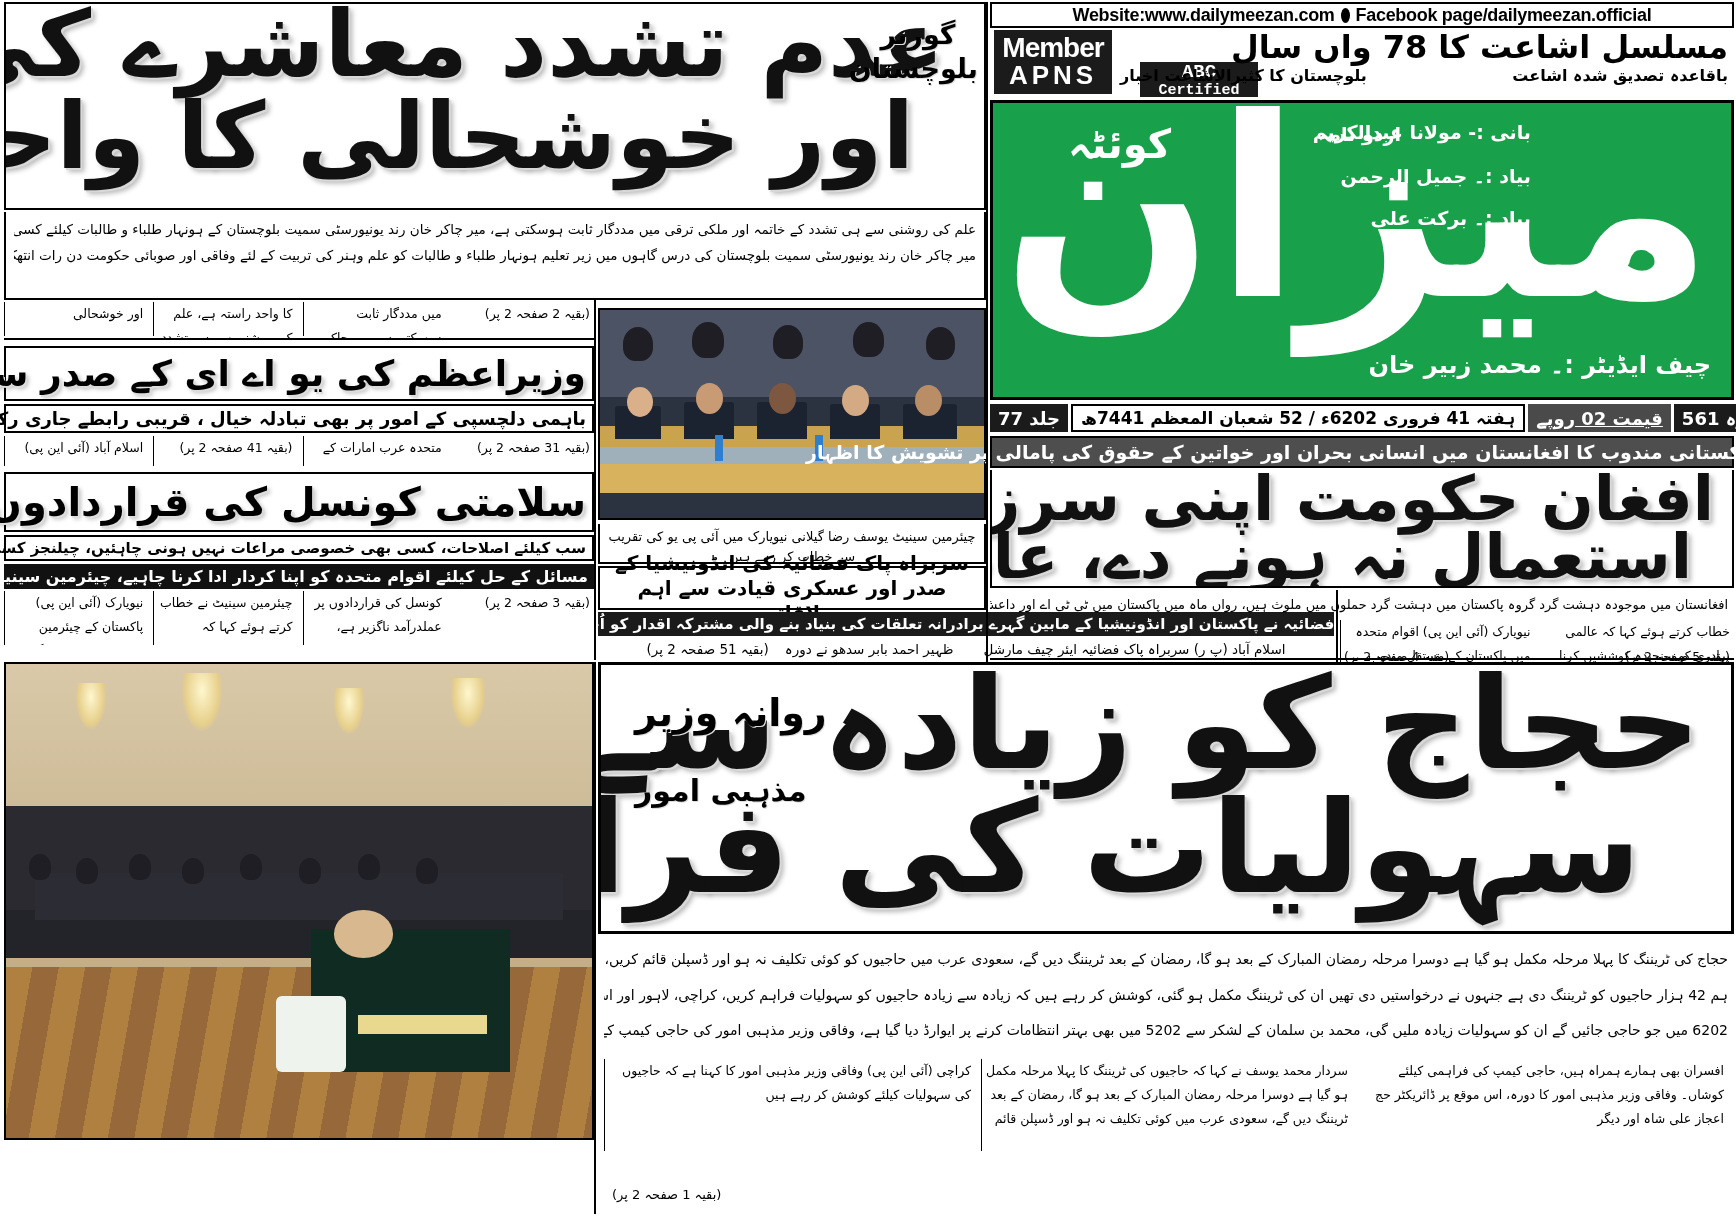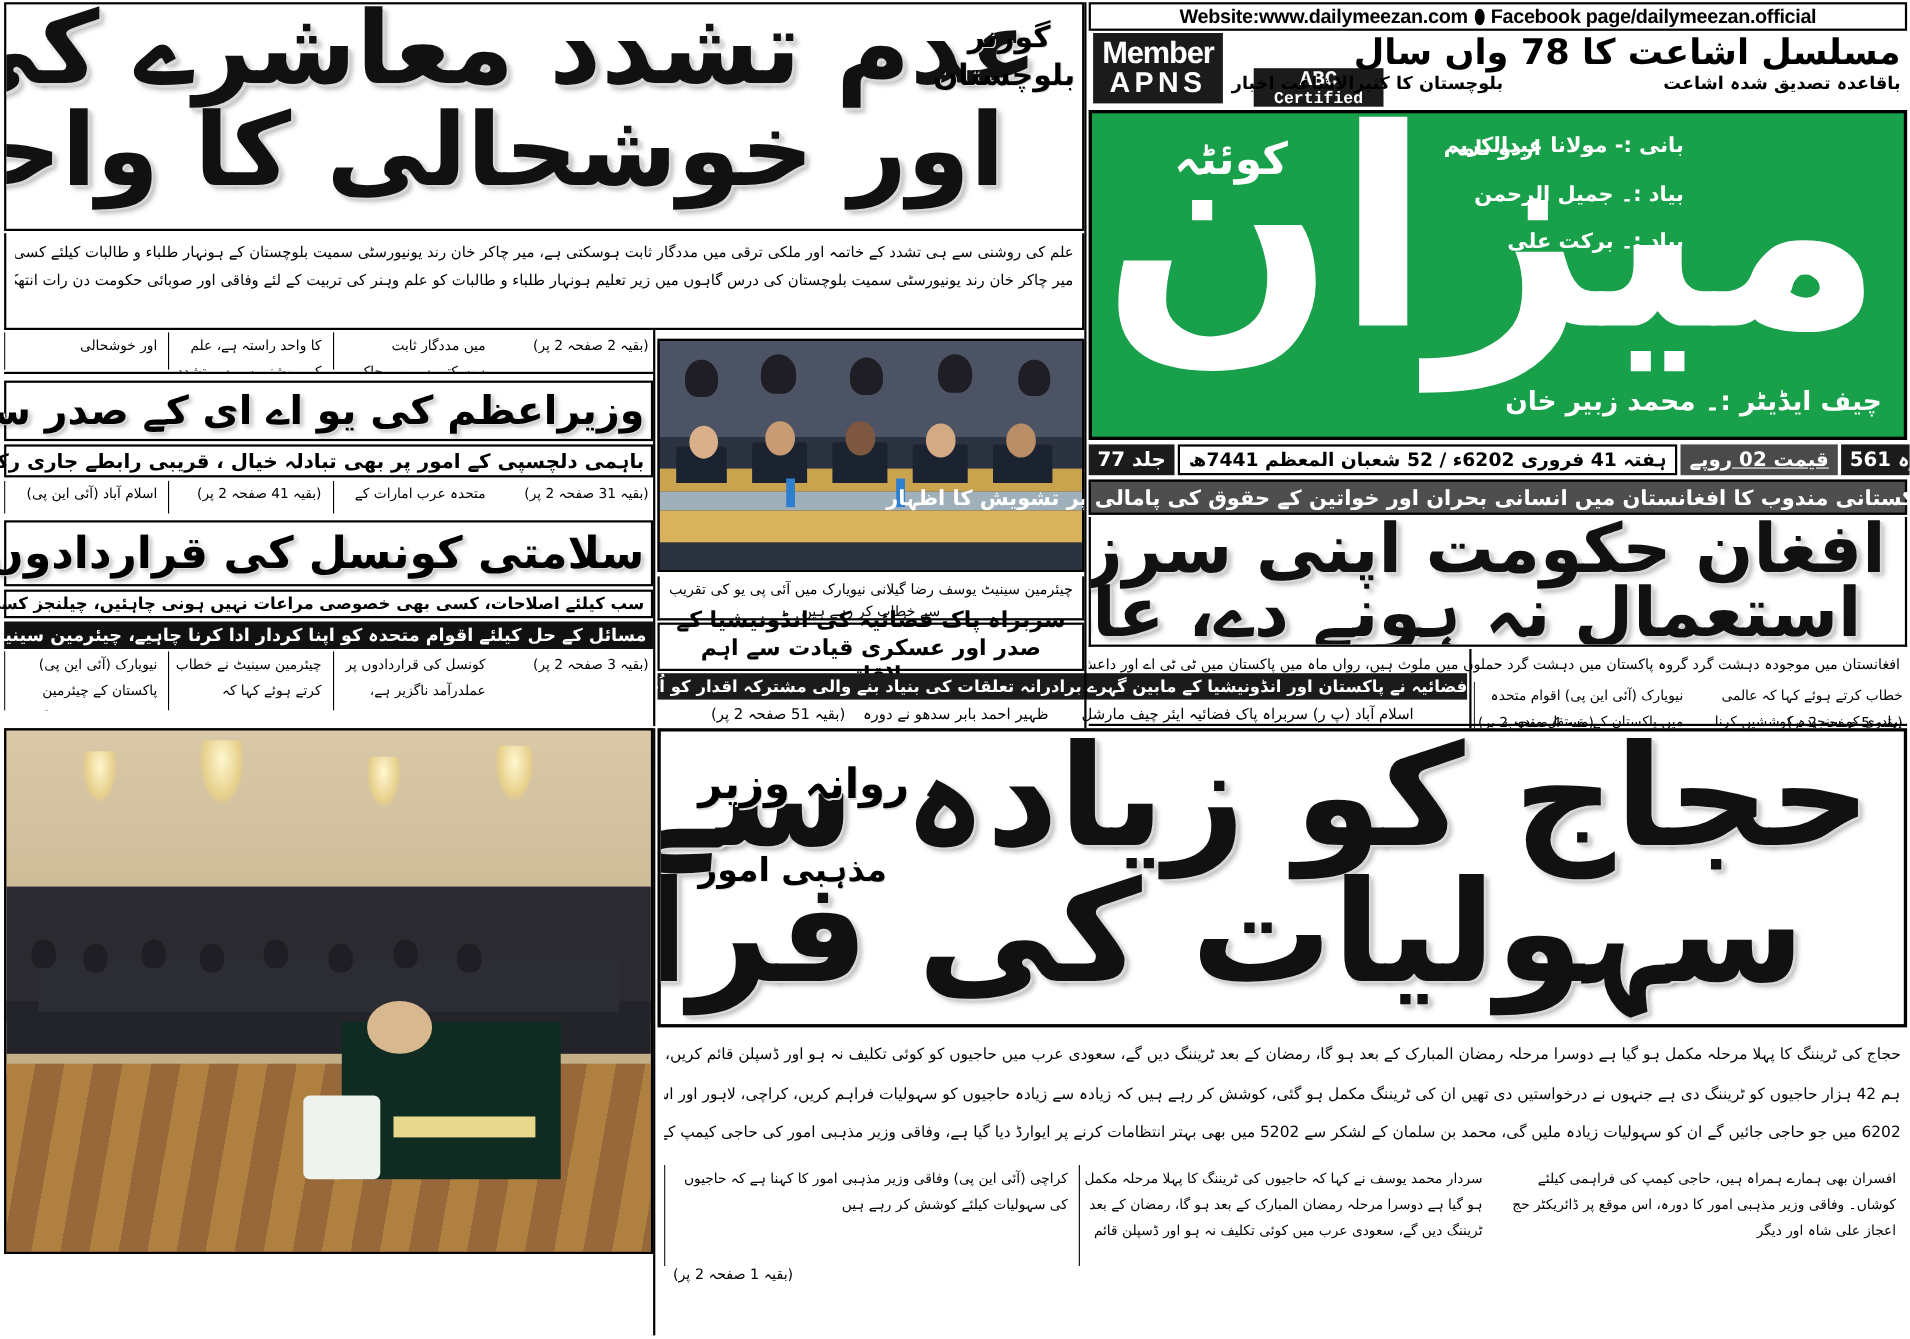--- a/index.html
+++ b/index.html
@@ -307,21 +307,21 @@
 
   <div class="abs" id="mainBody">
     <div class="mbline urdu">حجاج کی ٹریننگ کا پہلا مرحلہ مکمل ہو گیا ہے دوسرا مرحلہ رمضان المبارک کے بعد ہو گا، رمضان کے بعد ٹریننگ دیں گے، سعودی عرب میں حاجیوں کو کوئی تکلیف نہ ہو اور ڈسپلن قائم کریں، یہ ملک کے سفیر ہیں، سندھ سے 29 ہزار حاجی کراچی سے روانہ ہوں گے</div>
     <div class="mbline urdu">ہم 24 ہزار حاجیوں کو ٹریننگ دی ہے جنہوں نے درخواستیں دی تھیں ان کی ٹریننگ مکمل ہو گئی، کوشش کر رہے ہیں کہ زیادہ سے زیادہ حاجیوں کو سہولیات فراہم کریں، کراچی، لاہور اور اسلام آباد سے زیادہ سے زیادہ جاتے ہیں ان کو کم سہولیات فراہم کرینگے</div>
     <div class="mbline urdu">2026 میں جو حاجی جائیں گے ان کو سہولیات زیادہ ملیں گی، محمد بن سلمان کے لشکر سے 2025 میں بھی بہتر انتظامات کرنے پر ایوارڈ دیا گیا ہے، وفاقی وزیر مذہبی امور کی حاجی کیمپ کے دورے کے موقع پر گفتگو</div>
     <div class="txtcols" style="margin-top:10px;height:92px;overflow:hidden;">
       <div class="urdu">کراچی (آئی این پی) وفاقی وزیر مذہبی امور کا کہنا ہے کہ حاجیوں کی سہولیات کیلئے کوشش کر رہے ہیں</div>
       <div class="urdu">سردار محمد یوسف نے کہا کہ حاجیوں کی ٹریننگ کا پہلا مرحلہ مکمل ہو گیا ہے دوسرا مرحلہ رمضان المبارک کے بعد ہو گا، رمضان کے بعد ٹریننگ دیں گے، سعودی عرب میں کوئی تکلیف نہ ہو اور ڈسپلن قائم</div>
       <div class="urdu">افسران بھی ہمارے ہمراہ ہیں، حاجی کیمپ کی فراہمی کیلئے کوشاں۔ وفاقی وزیر مذہبی امور کا دورہ، اس موقع پر ڈائریکٹر حج اعجاز علی شاہ اور دیگر</div>
     </div>
-    <div class="urdu" style="font-size:13px;text-align:left;padding-left:8px;">(بقیہ 1 صفحہ 2 پر)</div>
+    <div class="urdu" style="font-size:13px;text-align:left;padding-left:8px;margin-top:36px;">(بقیہ 1 صفحہ 2 پر)</div>
   </div>
 
   <div class="divline" style="left:594px;top:300px;width:2px;height:360px;"></div>
   <div class="divline" style="left:986px;top:2px;width:2px;height:660px;"></div>
   <div class="divline" style="left:594px;top:662px;width:2px;height:552px;"></div>
   <div class="divline" style="left:1336px;top:590px;width:2px;height:72px;"></div>
   <div class="divline" style="left:990px;top:658px;width:744px;height:2px;"></div>
 
 </div>
 

